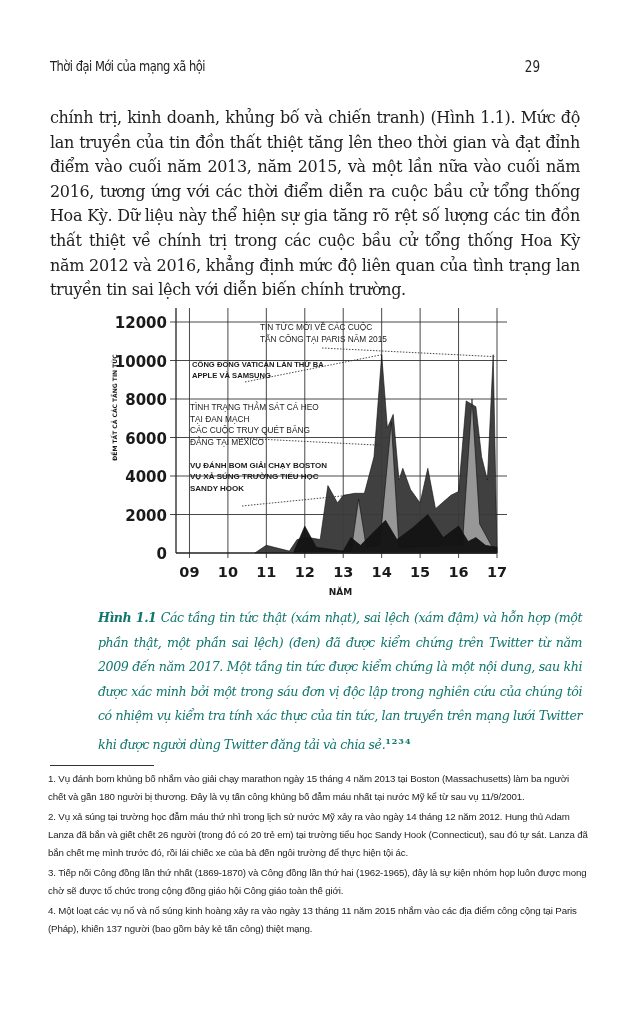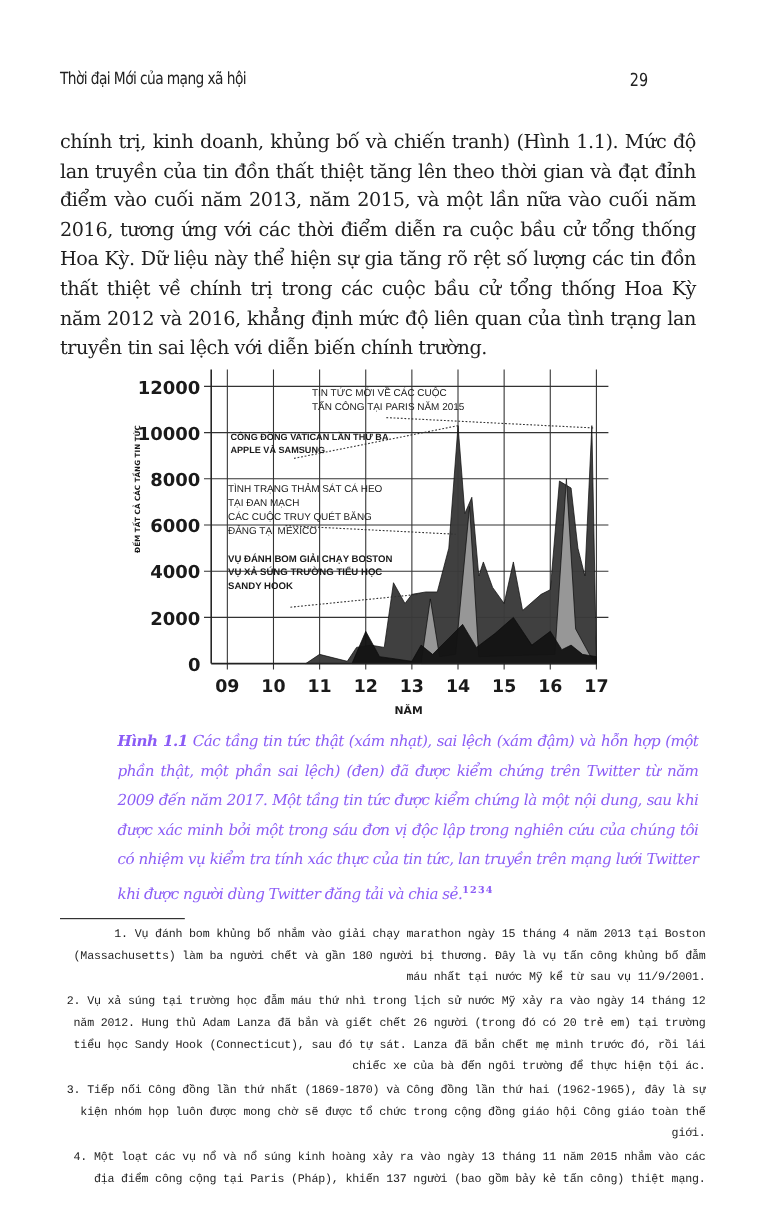--- a/index.html
+++ b/index.html
@@ -3,25 +3,25 @@
 <meta charset="utf-8">
 <style>
   html, body { margin: 0; padding: 0; background: #ffffff; }
   body { width: 632px; height: 1024px; position: relative; overflow: hidden; color: #1a1a1a; }
   .running-head { position: absolute; top: 58px; left: 50px; font-family: "DejaVu Sans", sans-serif; font-size: 14px; letter-spacing: -0.6px; transform: scaleX(0.82); transform-origin: left top; color: #222; }
   .page-num { position: absolute; top: 58px; right: 92px; font-family: "DejaVu Sans", sans-serif; font-size: 15px; transform: scaleX(0.8); transform-origin: right top; color: #222; }
   .body-text { position: absolute; top: 106px; left: 50px; width: 530px; font-family: "DejaVu Serif", serif; font-size: 16px; line-height: 24.6px; color: #1e1e1e; text-align: justify; letter-spacing: -0.35px; }
   .body-text p { margin: 0; }
   .chart-wrap { position: absolute; top: 306px; left: 100px; width: 420px; height: 290px; }
   .chart-wrap svg { width: 420px; height: 290px; display: block; }
-  .caption { position: absolute; top: 606px; left: 98px; width: 484px; font-family: "DejaVu Serif", serif; font-style: italic; font-size: 12.6px; line-height: 24.5px; color: #8b5cf6; text-align: justify; letter-spacing: -0.45px; }
+  .caption { position: absolute; top: 606px; left: 98px; width: 484px; font-family: "DejaVu Serif", serif; font-style: italic; font-size: 12.6px; line-height: 24.5px; color: #0f766e; text-align: justify; letter-spacing: -0.45px; }
   .caption .fig-label { font-weight: bold; }
   .caption sup { font-size: 8px; font-style: normal; font-weight: bold; letter-spacing: 1px; }
   .fn-rule { position: absolute; top: 765px; left: 50px; width: 104px; height: 1px; background: #333; }
-  .footnotes { position: absolute; top: 770px; left: 48px; width: 540px; font-family: Liberation Mono, monospace; font-size: 9.7px; line-height: 18px; color: #1e1e1e; letter-spacing: -0.15px; text-align: right; }
+  .footnotes { position: absolute; top: 770px; left: 48px; width: 540px; font-family: Liberation Sans, sans-serif; font-size: 9.7px; line-height: 18px; color: #1e1e1e; letter-spacing: -0.15px; }
   .footnotes p { margin: 0 0 2px 0; }
   .tick-label { font-family: "DejaVu Sans", sans-serif; font-weight: bold; fill: #1a1a1a; }
   .annot { font-family: "Liberation Sans", sans-serif; fill: #1a1a1a; }
 </style>
 </head>
 <body>
 
 <div class="running-head">Thời đại Mới của mạng xã hội</div>
 <div class="page-num">29</div>
 

